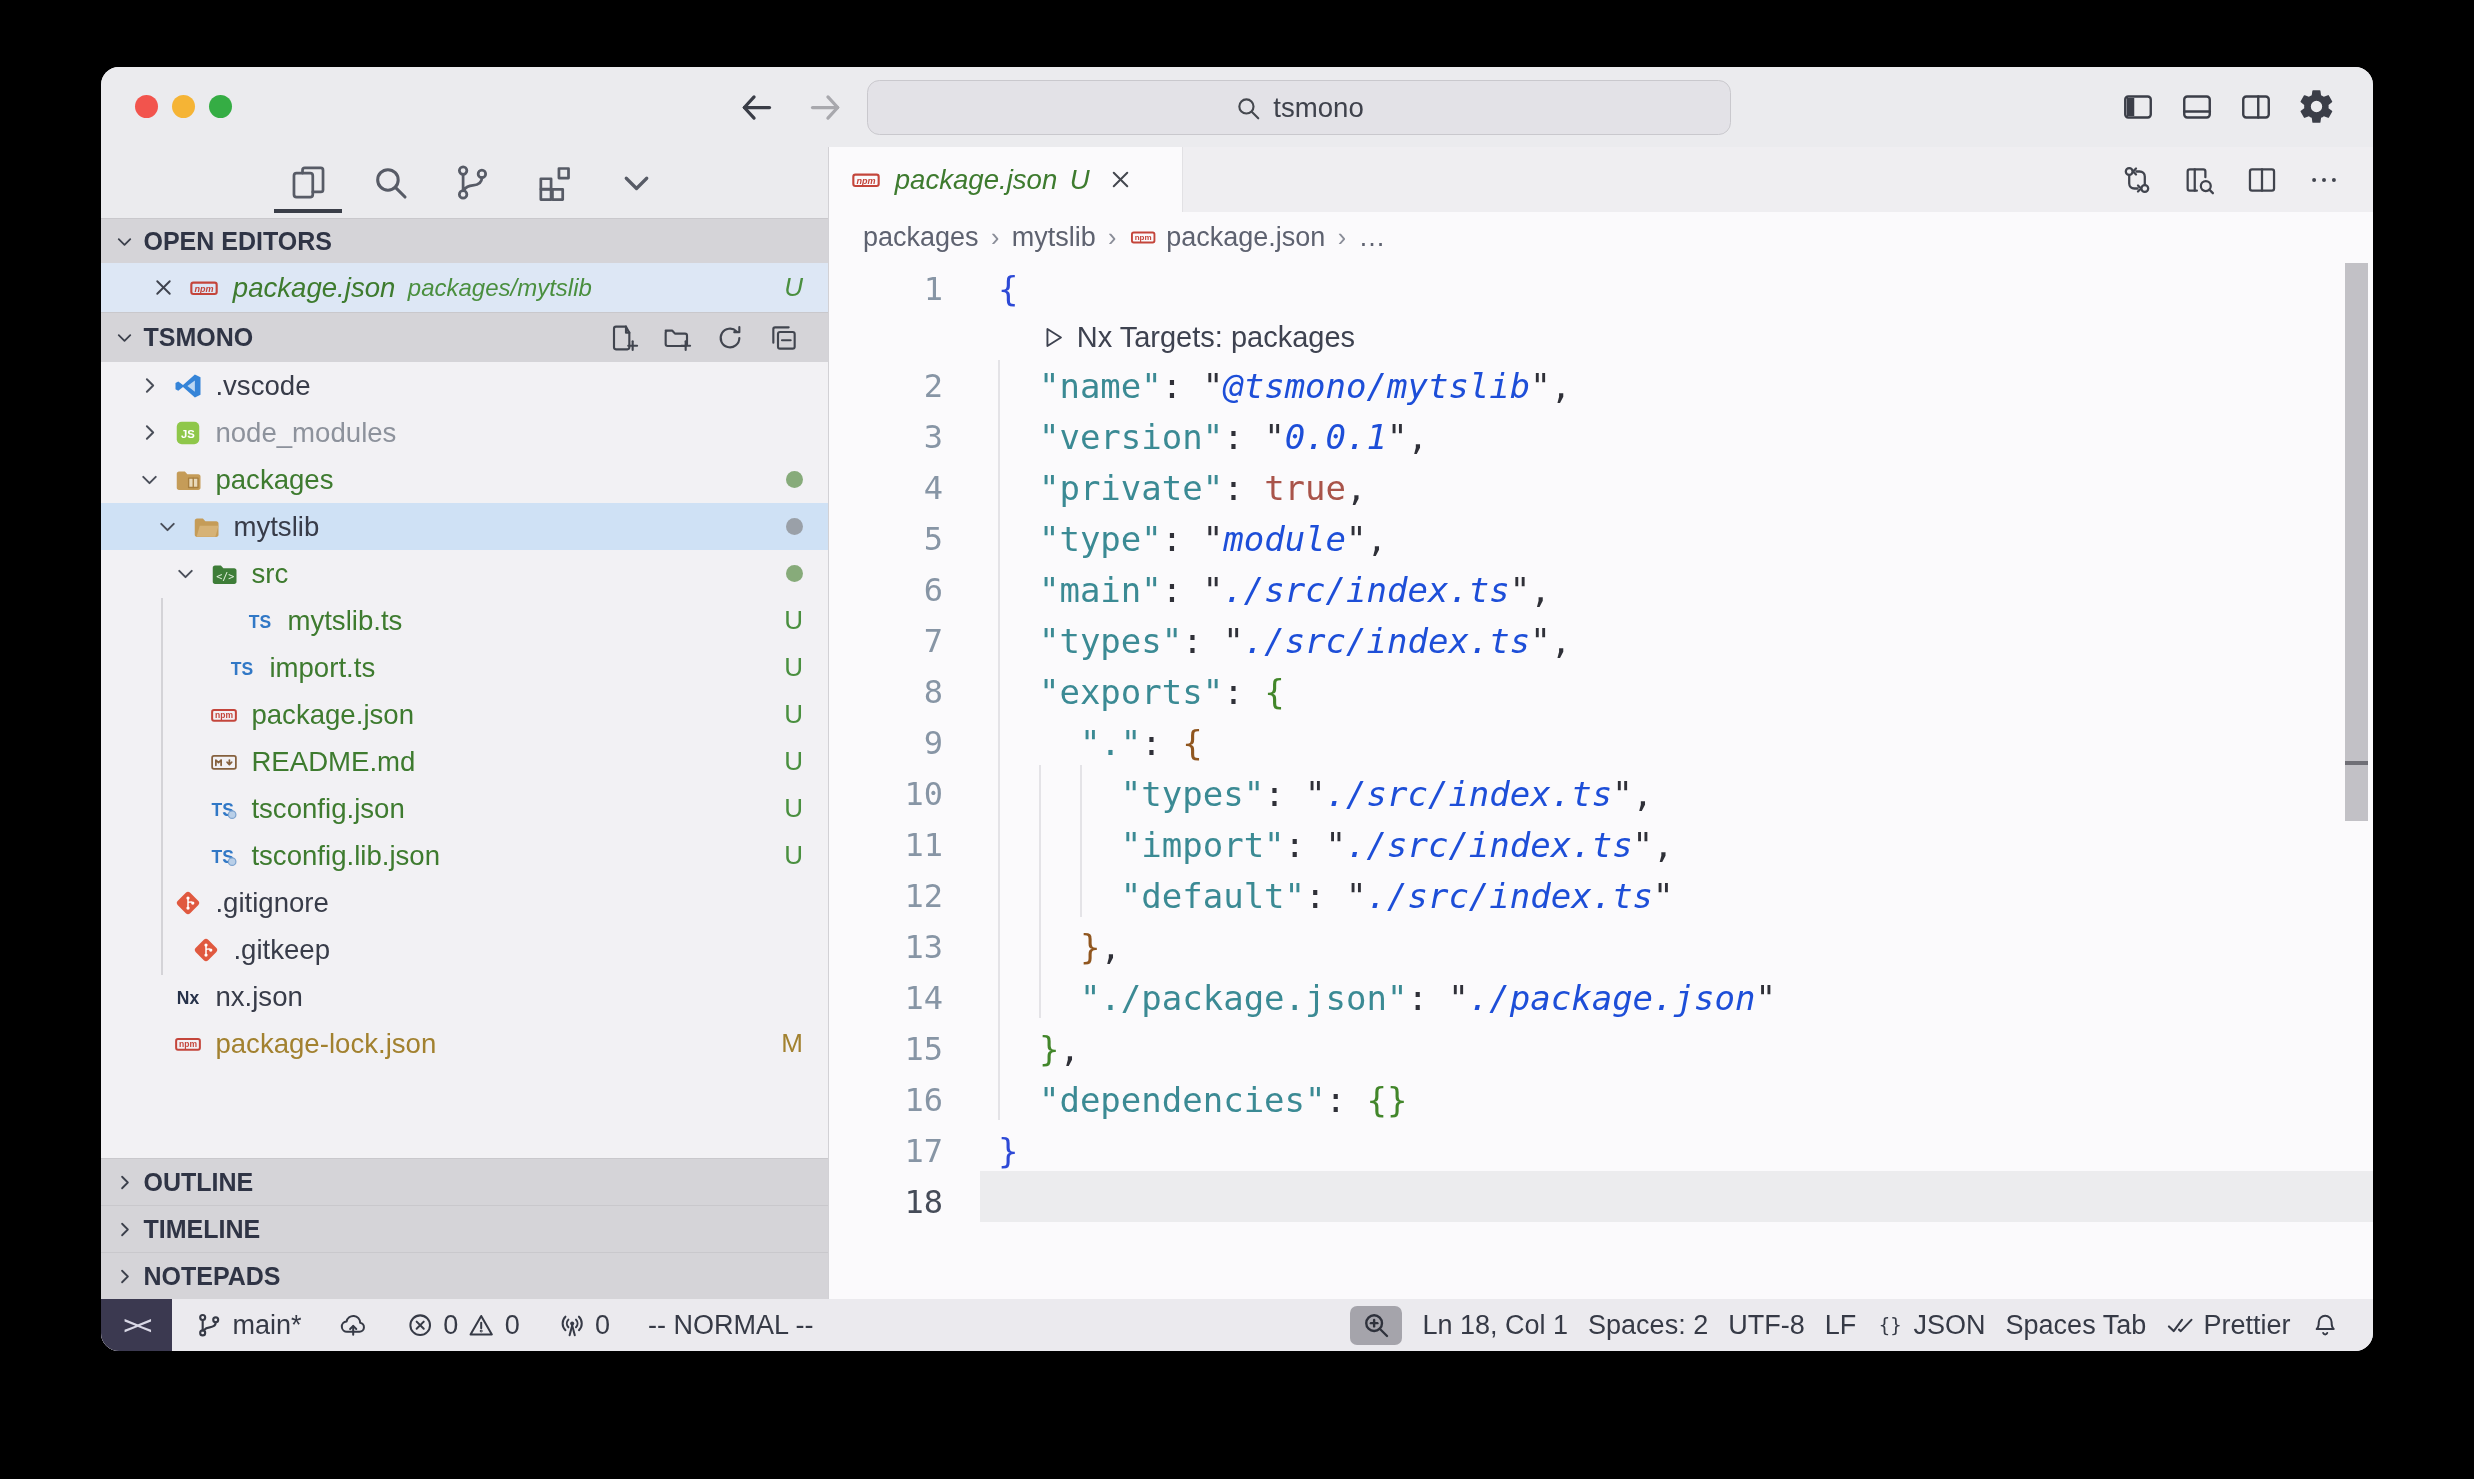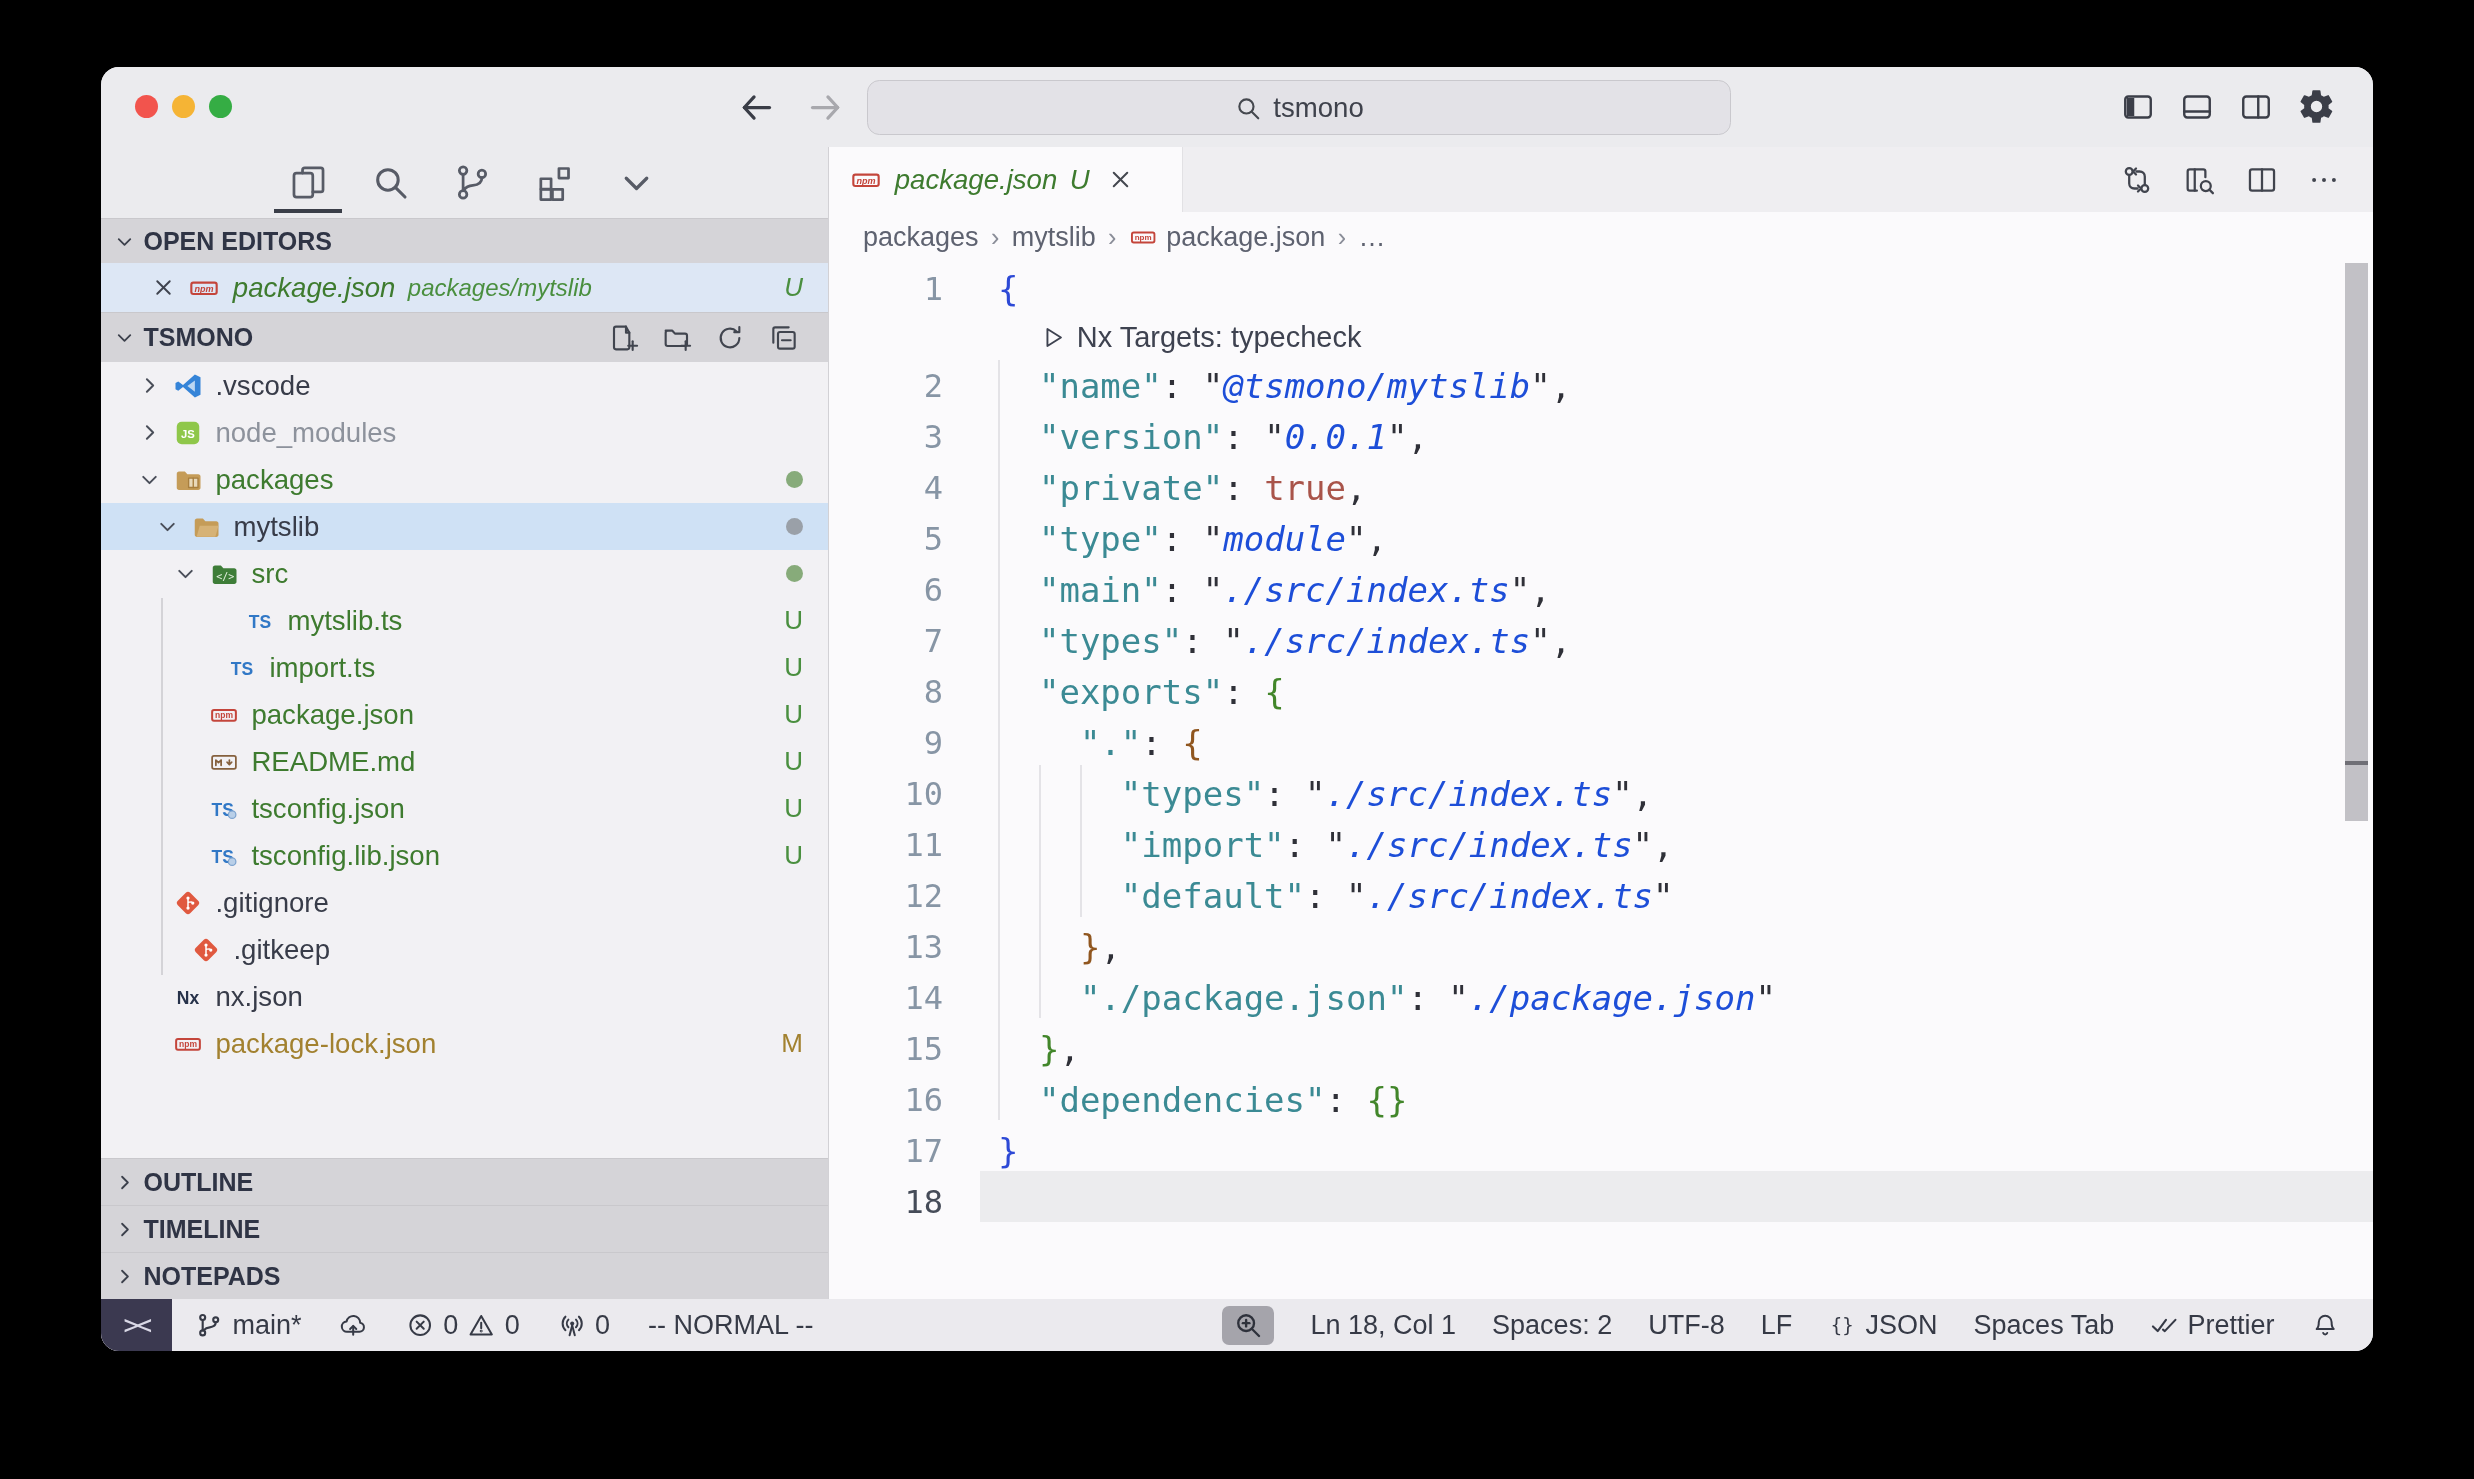--- a/index.html
+++ b/index.html
@@ -60,21 +60,21 @@
         font-size:29px;color:#3e4250;gap:10.7px;}
   .tk-ws{color:#2f3038;} .tk-key{color:#3b8a94;} .tk-st{color:#1d4ed8;font-style:italic;} .tk-pu{color:#2f3038;}
   .tk-bo{color:#a9544a;} .tk-b1{color:#2d49d6;} .tk-b2{color:#42862a;} .tk-b3{color:#90561f;}
   .sthumb{position:absolute;right:5.3px;top:0;width:23px;height:558px;background:#c2c1c6;}
   .smark{position:absolute;right:5.3px;top:498px;width:23px;height:4.4px;background:#6f6f76;}
   
   .statusbar{height:52px;flex:none;background:#ebeaee;display:flex;align-items:center;font-size:27px;color:#363a46;}
   .remote{width:71px;height:100%;background:#3b3950;color:#d9d8e6;display:flex;align-items:center;justify-content:center;
           font-family:"DejaVu Sans Mono",monospace;font-size:26px;letter-spacing:-2.7px;}
   .sleft{display:flex;align-items:center;gap:38px;padding-left:23px;}
-  .sright{margin-left:auto;display:flex;align-items:center;gap:36px;padding-right:34px;}
+  .sright{margin-left:auto;display:flex;align-items:center;gap:20px;padding-right:34px;}
   .sitem{display:flex;align-items:center;gap:9px;white-space:nowrap;}
   .zoombox{background:#a5a4ab;border-radius:7.1px;width:52px;height:39px;display:flex;align-items:center;justify-content:center;color:#2e313b;}
   
   .ic{display:inline-flex;align-items:center;justify-content:center;flex:none;}
   .ic svg{width:100%;height:100%;stroke:currentColor;fill:none;stroke-width:1.6;stroke-linecap:round;stroke-linejoin:round;}
 </style>
 </head>
 <body>
 
 <div class="stage">
@@ -559,21 +559,21 @@
             <div class="cline">
     <span class="gut ">1</span>
     <span class="ctext"><span class="tk-b1">{</span></span>
             </div>
             <div class="lens">
       <span class="ic" style="width:27px;height:27px;color:#3e4250">
                 <svg viewBox="0 0 24 24" style="stroke-width:1.7">
                   <path d="M7.5 4.5v15l12-7.5z"></path>
                 </svg>
               </span>
-              <span>Nx Targets: typecheck</span>
+              <span>Nx Targets: packages</span>
             </div>
             <div class="cline">
     <span class="gut ">2</span>
     <span class="ctext"><span class="tk-ws">  </span><span class="tk-key">"name"</span><span class="tk-pu">: </span><span class="tk-pu">"</span><span class="tk-st">@tsmono/mytslib</span><span class="tk-pu">",</span></span>
             </div>
             <div class="cline">
     <span class="gut ">3</span>
     <span class="ctext"><span class="tk-ws">  </span><span class="tk-key">"version"</span><span class="tk-pu">: </span><span class="tk-pu">"</span><span class="tk-st">0.0.1</span><span class="tk-pu">",</span></span>
             </div>
             <div class="cline">

